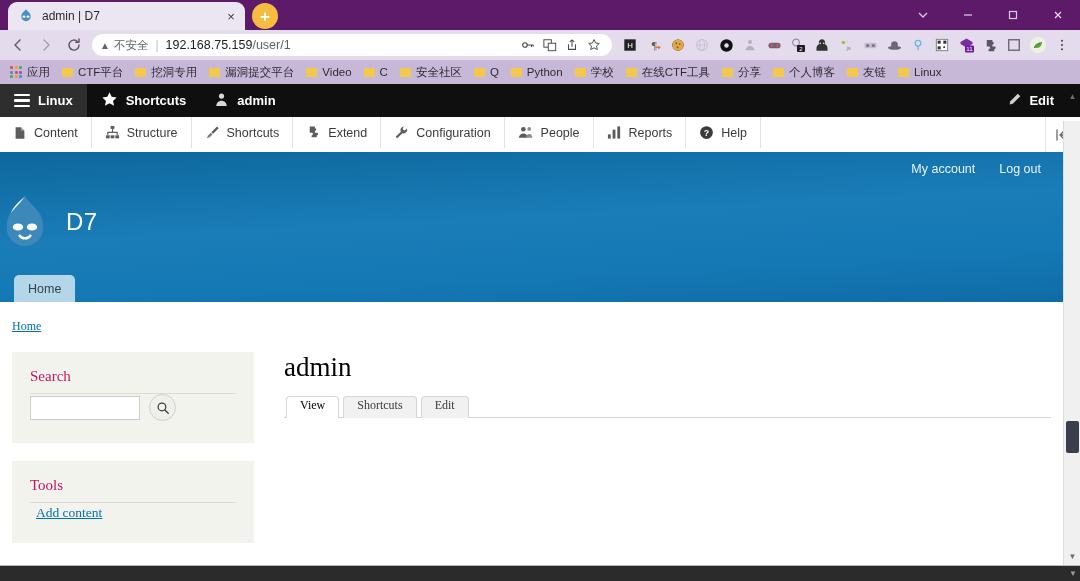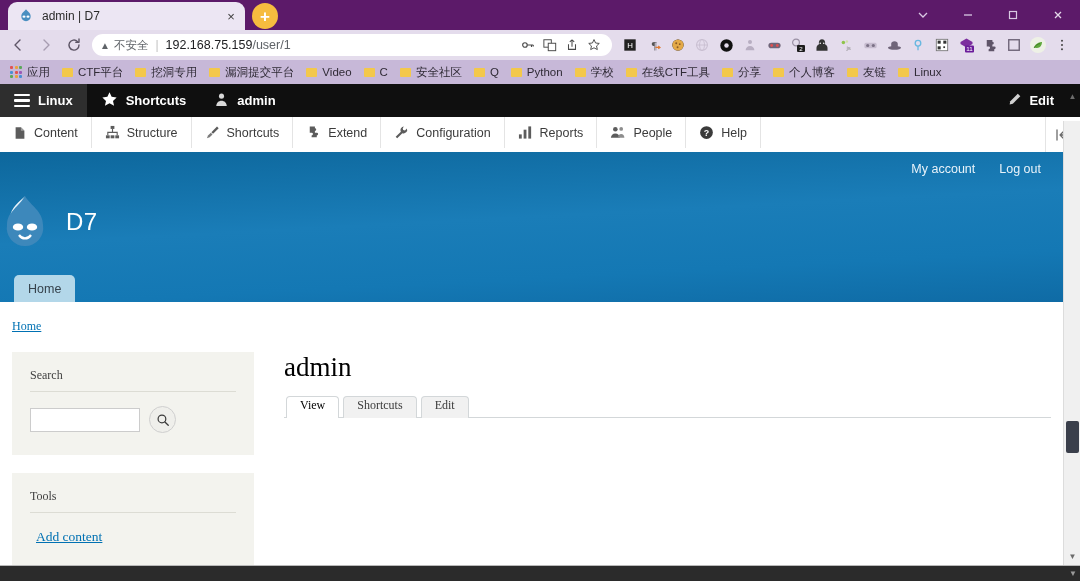--- a/index.html
+++ b/index.html
@@ -174,23 +174,23 @@
     font-size: 12px; color: #0071b3; text-decoration: underline;
     font-family: "Liberation Serif", serif;
   }
 
   .cols { display: flex; padding: 18px 12px 0 12px; gap: 24px; }
   .sidebar { width: 242px; flex: 0 0 242px; }
   .block {
     background: #f3f3ee; padding: 16px 18px 22px; margin-bottom: 18px;
   }
   .block h2 {
-    font-family: "Liberation Serif", serif; font-size: 12px;
-    font-weight: normal; color: #404040; padding-bottom: 8px;
-    border-bottom: 1px solid #dcdcd4; margin-bottom: 14px;
+    font-family: "Liberation Serif", serif; font-size: 15px;
+    font-weight: normal; color: #be185d; padding-bottom: 8px;
+    border-bottom: 1px solid #dcdcd4; 
   }
   .searchrow { display: flex; align-items: center; gap: 9px; }
   .searchrow input {
     width: 110px; height: 24px; border: 1px solid #ccc; background: #fff;
     font-size: 12px; padding: 0 5px; font-family: "Liberation Sans", sans-serif;
   }
   .searchbtn {
     width: 27px; height: 27px; border-radius: 50%; border: 1px solid #cfcfcf;
     background: #efefeb; display: flex; align-items: center;
     justify-content: center; color: #3b3b3b;
@@ -623,38 +623,38 @@
       <div class="dm">
         <span style="display: flex;">
           <svg width="15" height="15" viewBox="0 0 16 16">
             <path d="M10.6 1.5a3.8 3.8 0 0 0-3.3 5.6L1.8 12.6l1.6 1.6 5.5-5.5a3.8 3.8 0 0 0 4.9-4.9l-2.1 2.1-1.9-.5-.5-1.9z" fill="#5c5c5c"></path>
           </svg>
         </span>
         <span>Configuration</span>
       </div>
       <div class="dm">
         <span style="display: flex;">
-          <svg width="15" height="15" viewBox="0 0 16 16">
-            <rect x="1" y="10" width="3" height="4.5" fill="#5c5c5c"></rect>
-            <rect x="6" y="5" width="3" height="9.5" fill="#5c5c5c"></rect>
-            <rect x="11" y="1.5" width="3" height="13" fill="#5c5c5c"></rect>
-          </svg>
-        </span>
-        <span>Reports</span>
-      </div>
-      <div class="dm">
-        <span style="display: flex;">
           <svg width="16" height="15" viewBox="0 0 18 16">
             <circle cx="6" cy="4.4" r="2.6" fill="#5c5c5c"></circle>
             <path d="M1 14c0-2.8 2.2-5 5-5s5 2.2 5 5z" fill="#5c5c5c"></path>
             <circle cx="12.6" cy="4" r="2.1" fill="#8d8d8d"></circle>
             <path d="M9 14c0-2.4 1.6-4.3 3.6-4.3S16.2 11.6 16.2 14z" fill="#8d8d8d"></path>
           </svg>
         </span>
         <span>People</span>
+      </div>
+      <div class="dm">
+        <span style="display: flex;">
+          <svg width="15" height="15" viewBox="0 0 16 16">
+            <rect x="1" y="10" width="3" height="4.5" fill="#5c5c5c"></rect>
+            <rect x="6" y="5" width="3" height="9.5" fill="#5c5c5c"></rect>
+            <rect x="11" y="1.5" width="3" height="13" fill="#5c5c5c"></rect>
+          </svg>
+        </span>
+        <span>Reports</span>
       </div>
       <div class="dm">
         <span style="display: flex;">
           <svg width="15" height="15" viewBox="0 0 16 16">
             <circle cx="8" cy="8" r="6.8" fill="#3b3b3b"></circle>
             <text x="8" y="11.6" font-size="9.5" fill="#fff" text-anchor="middle" font-family="Liberation Sans" font-weight="bold">?</text>
           </svg>
         </span>
         <span>Help</span>
       </div>

